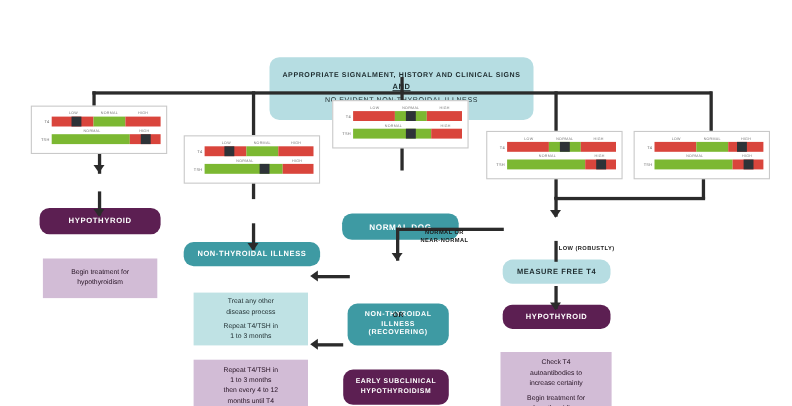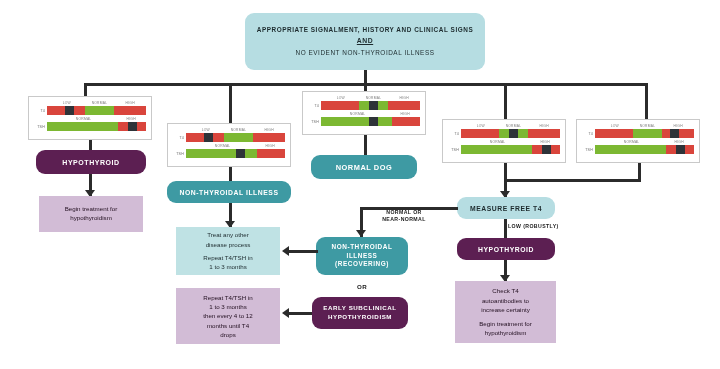--- a/index.html
+++ b/index.html
@@ -7,21 +7,21 @@
     width:720px;height:369px;
     background:#ffffff;
     font-family:"Liberation Sans", sans-serif;
     overflow:hidden;
     position:relative;
   }
   #stage{position:absolute;left:0;top:0;width:720px;height:369px;}
 
   
   .node{position:absolute;box-sizing:border-box;display:flex;flex-direction:column;
-        align-items:center;justify-content:center;text-align:center;}
+        align-items:center;justify-content:center;text-align:center;margin-top:39px;}
 
   .pill{border-radius:9px;}
   .rect{border-radius:0;}
 
   .teal-dark{background:#3e9aa3;color:#ffffff;}
   .teal-light{background:#b6dde2;color:#1d2b2e;}
   .teal-pale{background:#bfe2e4;color:#1d2b2e;}
   .purple-dark{background:#5c1f52;color:#ffffff;}
   .purple-light{background:#d2bcd6;color:#231021;}
 

